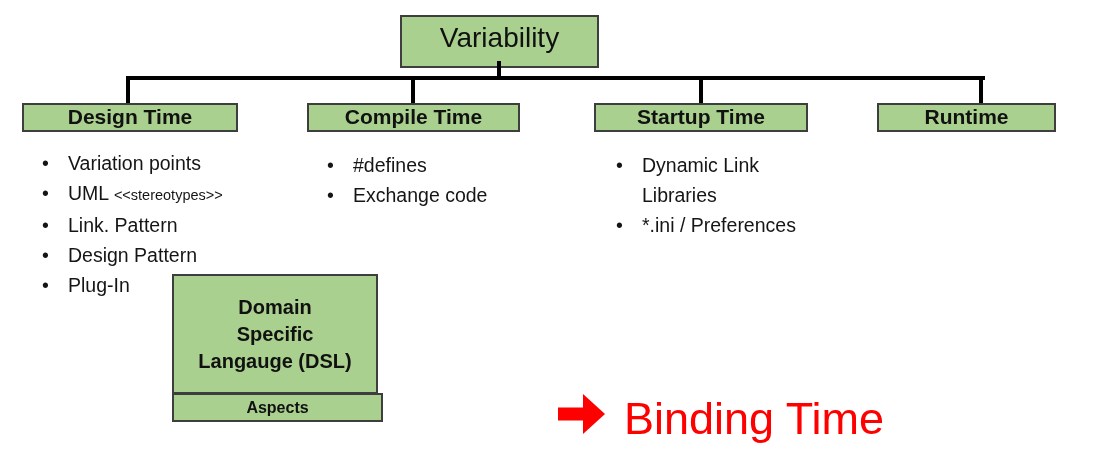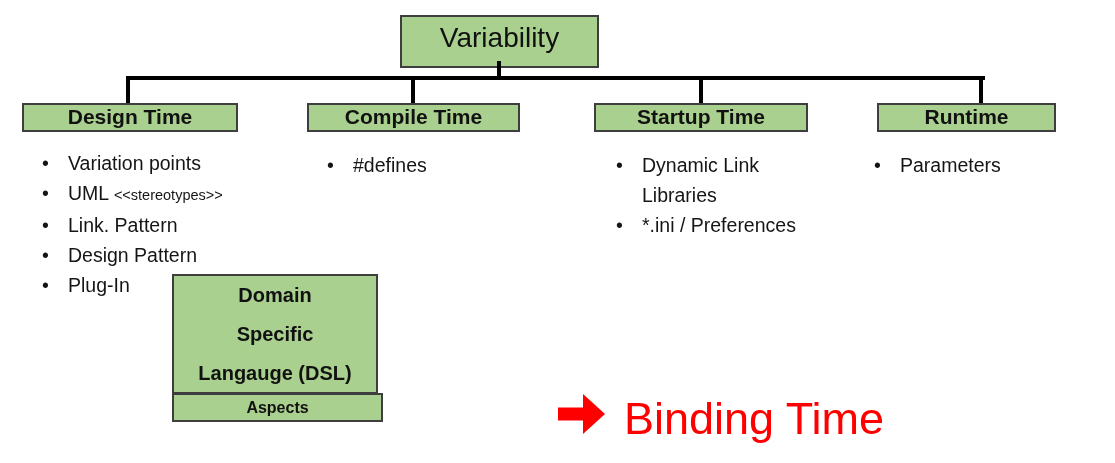--- a/index.html
+++ b/index.html
@@ -60,21 +60,21 @@
     position:absolute;left:12px;top:0;
   }
   ul.l1{left:30px;top:148px;width:275px;}
   ul.l2{left:315px;top:150px;width:240px;}
   ul.l3{left:604px;top:150px;width:215px;}
   ul.l4{left:862px;top:150px;width:225px;}
   .item-note{font-size:14.5px;}
   .dsl-box{
     left:172px;top:274px;width:206px;height:120px;
     display:flex;flex-direction:column;justify-content:center;
-    font-size:20px;font-weight:700;line-height:27px;gap:12px;
+    font-size:20px;font-weight:700;line-height:27px;
   }
   .aspects-box{
     left:172px;top:393px;width:211px;height:29px;
     font-size:16px;font-weight:700;line-height:25px;
   }
   .annotation{
     position:absolute;left:558px;top:393px;height:52px;
     display:flex;align-items:flex-start;gap:18px;
     color:var(--red);
     font-size:45px;font-weight:400;white-space:nowrap;
@@ -103,30 +103,28 @@
   <ul class="blist l1">
     <li><span>Variation points</span></li>
     <li><span>UML</span> <span class="item-note">&lt;&lt;stereotypes&gt;&gt;</span></li>
     <li><span>Link. Pattern</span></li>
     <li><span>Design Pattern</span></li>
     <li><span>Plug-In</span></li>
   </ul>
 
   <ul class="blist l2">
     <li><span>#defines</span></li>
+    <li><span>Exchange code</span></li>
   </ul>
 
   <ul class="blist l3">
     <li><span>Dynamic Link Libraries</span></li>
     <li><span>*.ini / Preferences</span></li>
   </ul>
 
-  <ul class="blist l4">
-    <li><span>Parameters</span></li>
-  </ul>
 
   <div class="box dsl-box">
     <div>Domain</div>
     <div>Specific</div>
     <div>Langauge (DSL)</div>
   </div>
 
   <div class="box aspects-box">Aspects</div>
 
   <div class="annotation">

